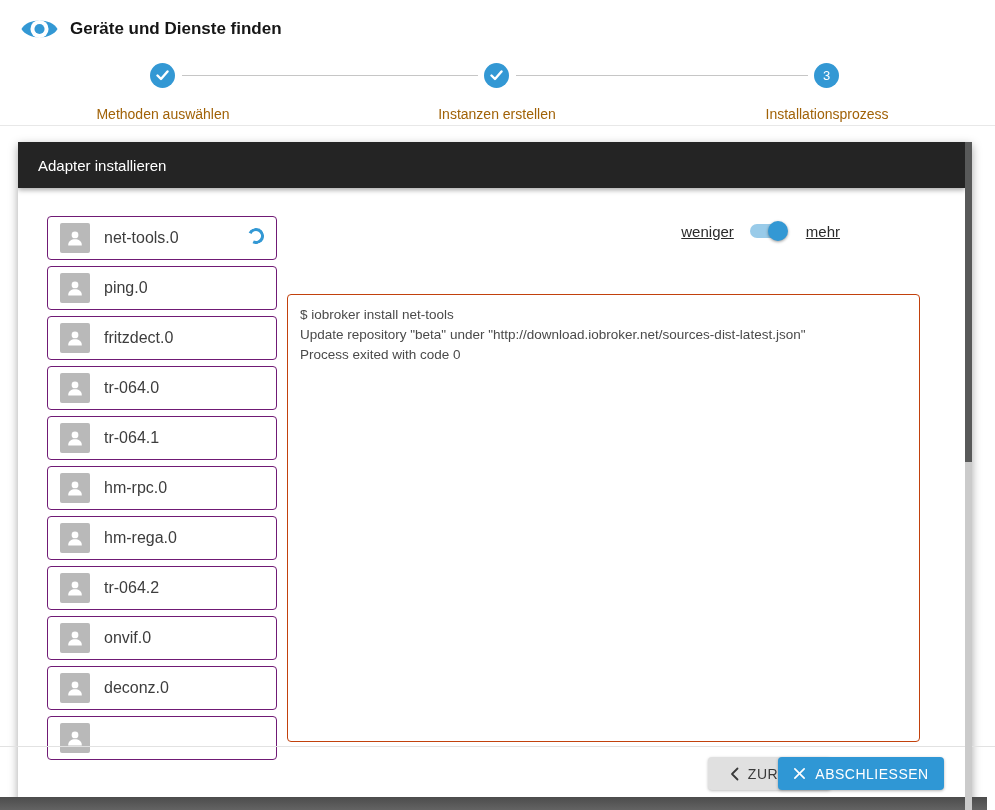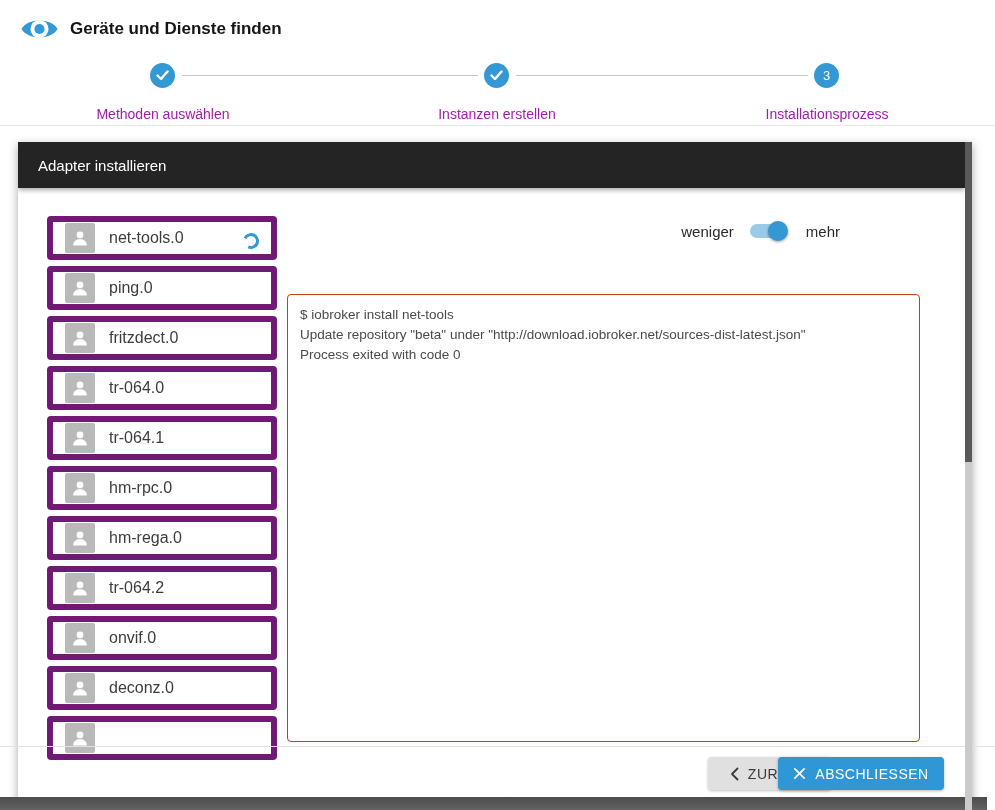--- a/index.html
+++ b/index.html
@@ -11,46 +11,46 @@
   .app-header { position:absolute; left:20px; top:13px; display:flex; align-items:center; gap:11px; }
   .app-icon { width:39px; height:32px; display:block; }
   .app-title { font-size:17px; font-weight:bold; color:#161616; }
 
   
   .step-circle { position:absolute; top:63px; width:25px; height:25px; border-radius:50%;
                  background:#3398d4; display:flex; align-items:center; justify-content:center; color:#fff; }
   .step-circle svg { display:block; }
   .step-num { font-size:13px; color:#fff; }
   .connector { position:absolute; top:75px; height:1px; background:#c6c6c6; }
-  .step-label { position:absolute; top:106px; transform:translateX(-50%); font-size:14px; color:#a21caf;
+  .step-label { position:absolute; top:106px; transform:translateX(-50%); font-size:14px; color:#a16207;
                 white-space:nowrap; }
   .top-divider { position:absolute; left:0; top:125px; width:995px; height:1px; background:#e8e8e8; }
 
   
   .dialog { position:absolute; left:18px; top:142px; width:954px; height:680px; background:#fff;
             box-shadow:0 3px 9px rgba(0,0,0,0.35); overflow:hidden; }
   .dialog-header { position:absolute; left:0; top:0; width:947px; height:46px; background:#242424;
                    color:#fff; display:flex; align-items:center; padding-left:20px; font-size:15px;
                    box-shadow:0 2px 5px rgba(0,0,0,0.35); z-index:2; }
 
   
   .adapter-list { position:absolute; left:29px; top:74px; width:230px; }
-  .adapter-item { position:relative; height:44px; border:6px solid #701a75; border-radius:4px;
+  .adapter-item { position:relative; height:44px; border:1px solid #701a75; border-radius:4px;
                   background:#fff; margin-bottom:6px; display:flex; align-items:center; padding-left:12px; }
   .avatar { width:30px; height:30px; min-width:30px; background:#b9b9b9; border-radius:2px;
             display:flex; align-items:center; justify-content:center; overflow:hidden; }
   .avatar svg { display:block; }
   .adapter-name { margin-left:14px; font-size:16px; color:#3d3d3d; white-space:nowrap; }
   .spinner { position:absolute; right:12px; top:11px; width:16px; height:16px;
              border:3px solid #3398d4; border-left-color:transparent; border-radius:50%;
              transform:rotate(-20deg); }
 
   
   .toggle-row { position:absolute; left:269px; top:70px; width:633px; height:38px; display:flex;
-                align-items:center; justify-content:flex-end; padding-right:80px; font-size:15px; color:#2b2b2b; }
+                align-items:center; justify-content:flex-end; padding-right:80px; font-size:15px; color:#2b2b2b;text-decoration:underline; }
   .toggle-label { white-space:nowrap; }
   .switch { position:relative; width:34px; height:14px; border-radius:7px;
             background:rgba(51,152,212,0.5); margin:0 22px 0 16px; cursor:pointer; }
   .switch-thumb { position:absolute; right:-4px; top:-3px; width:20px; height:20px; border-radius:50%;
                   background:#3398d4; box-shadow:0 1px 3px rgba(0,0,0,0.4); }
 
   .console-box { position:absolute; left:269px; top:108px; width:633px; height:448px;
                  border:1px solid #c2410c; border-radius:4px; padding:10px 12px;
                  font-size:13.5px; color:#4a4a4a; line-height:20px; background:#fff;margin-top:44px; }
   .console-line { white-space:nowrap; overflow:hidden; }

